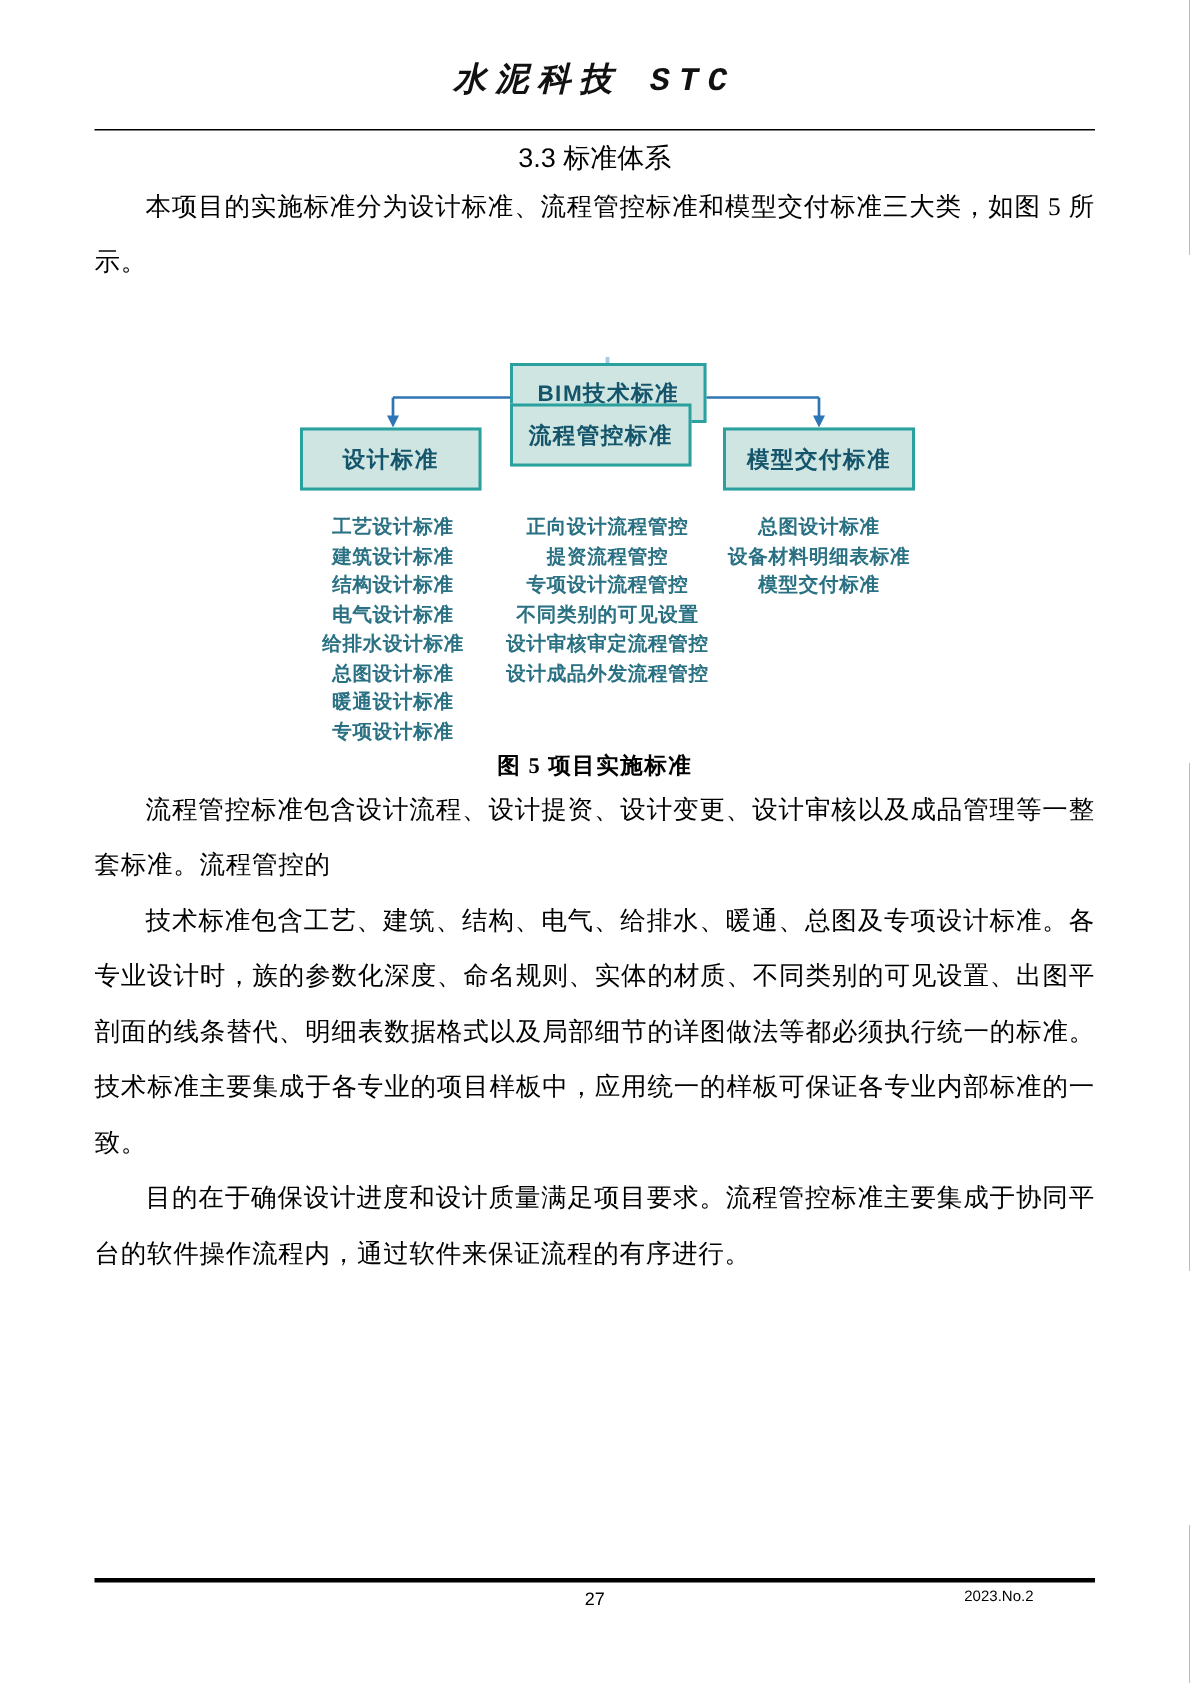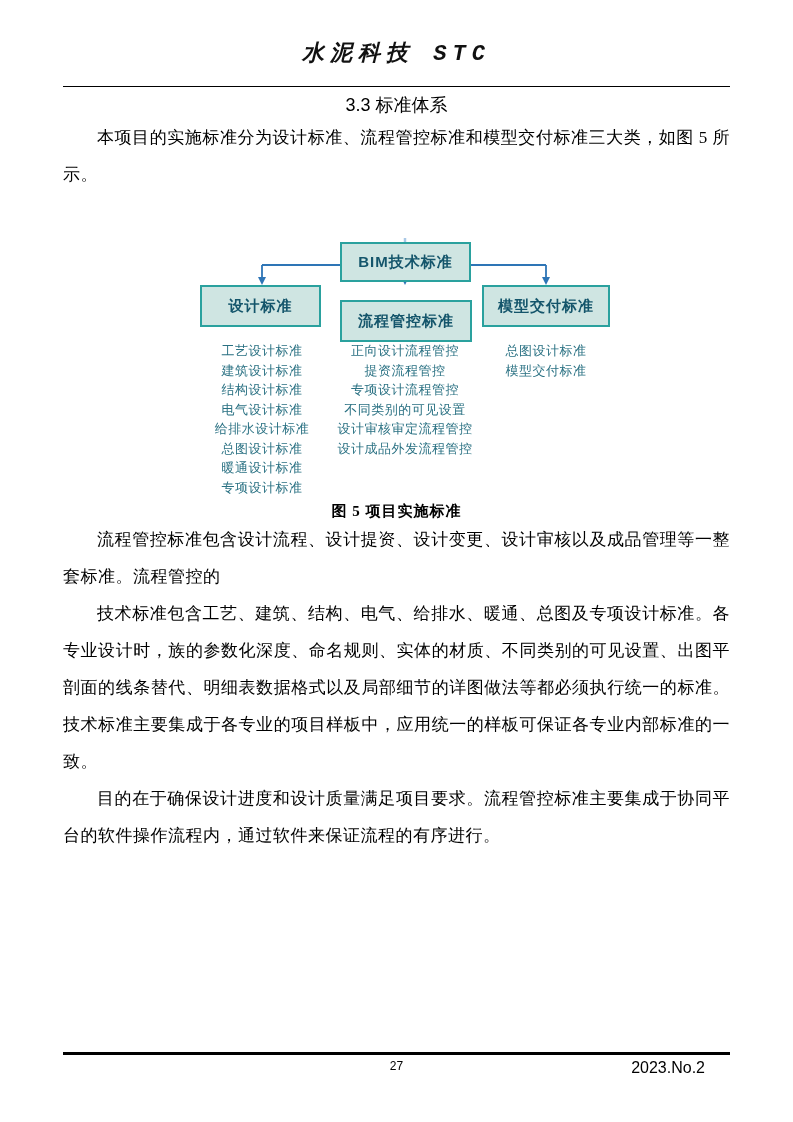--- a/index.html
+++ b/index.html
@@ -30,47 +30,47 @@
   .figure-area { position:relative; width:667px; height:306px; margin-top:0; }
   .figure-area svg { position:absolute; left:0; top:0; }
   .node-box {
     position:absolute; display:flex; align-items:center; justify-content:center;
     background:#cfe5e2; border:2px solid #2aa19e; color:#14556b;
     font-family:"Liberation Sans", sans-serif; font-size:15px; font-weight:bold;
     letter-spacing:1px;
   }
   .box-root   { left:277px; top:5px;  width:131px; height:40px;margin-top:44px; }
   .box-b0     { left:137px; top:92px; width:121px; height:42px; }
-  .box-b1     { left:277px; top:107px; width:132px; height:42px; }
+  .box-b1     { left:277px; top:76px; width:121px; height:42px; }
   .box-b2     { left:419px; top:92px; width:128px; height:42px; }
   .branch-list {
     position:absolute; top:148px; width:200px; text-align:center;
-    font-family:"Liberation Sans", sans-serif; font-size:13px; font-weight:normal;
+    font-family:"Liberation Sans", sans-serif; font-size:13px; font-weight:bold;
     color:#2a7183; line-height:19.5px; letter-spacing:0.5px;
   }
   .list-0 { left:99px; }
   .list-1 { left:242px; }
   .list-2 { left:383px; }
 
   .figure-caption {
     text-align:center; font-size:15px; line-height:20px;
     margin:2px 0 0 0; letter-spacing:1px; font-weight:bold;
   }
 
   .footer-rule {
     position:absolute; left:63px; top:1052px; width:667px;
     border-top:3px solid #000; height:0;
   }
   .footer-page {
     position:absolute; left:0; top:1059px; width:793px; text-align:center;
     font-family:"Liberation Sans", sans-serif; font-size:12px; color:#000;
   }
   .footer-issue {
-    position:absolute; right:88px; top:1059px;
-    font-family:"Liberation Sans", sans-serif; font-size:16px; color:#000;text-align:right;
+    position:absolute; right:104px; top:1059px;
+    font-family:"Liberation Sans", sans-serif; font-size:10px; color:#000;text-align:right;
   }
 </style>
 </head>
 <body>
 
 <div class="page">
   <div class="content">
 
     <div class="header-title">水泥科技 STC</div>
     <div class="header-rule"></div>
@@ -112,20 +112,21 @@
         <div>正向设计流程管控</div>
         <div>提资流程管控</div>
         <div>专项设计流程管控</div>
         <div>不同类别的可见设置</div>
         <div>设计审核审定流程管控</div>
         <div>设计成品外发流程管控</div>
       </div>
 
       <div class="branch-list list-2">
         <div>总图设计标准</div>
+        <div>设备材料明细表标准</div>
         <div>模型交付标准</div>
       </div>
     </div>
 
     <div class="figure-caption">图 5 项目实施标准</div>
 
     <p class="body-par">流程管控标准包含设计流程、设计提资、设计变更、设计审核以及成品管理等一整套标准。流程管控的</p>
     <p class="body-par">技术标准包含工艺、建筑、结构、电气、给排水、暖通、总图及专项设计标准。各专业设计时，族的参数化深度、命名规则、实体的材质、不同类别的可见设置、出图平剖面的线条替代、明细表数据格式以及局部细节的详图做法等都必须执行统一的标准。技术标准主要集成于各专业的项目样板中，应用统一的样板可保证各专业内部标准的一致。</p>
     <p class="body-par">目的在于确保设计进度和设计质量满足项目要求。流程管控标准主要集成于协同平台的软件操作流程内，通过软件来保证流程的有序进行。</p>
   </div>

